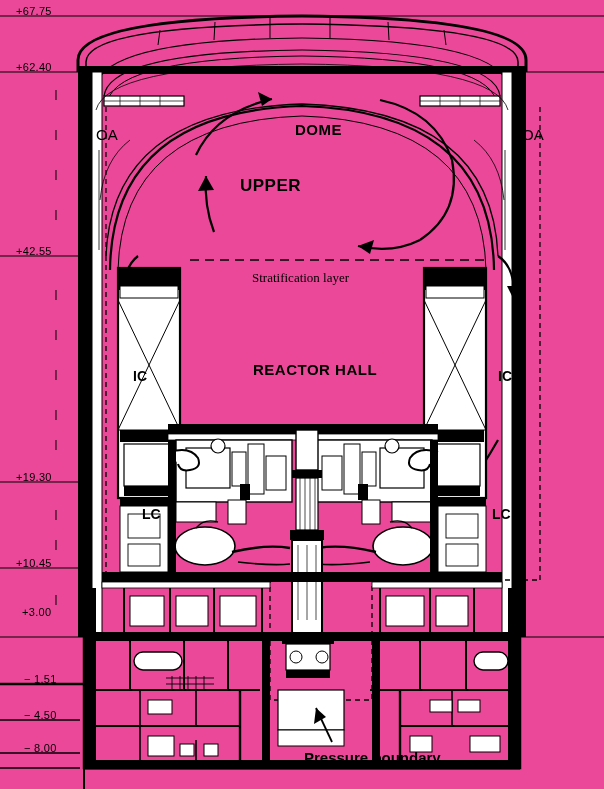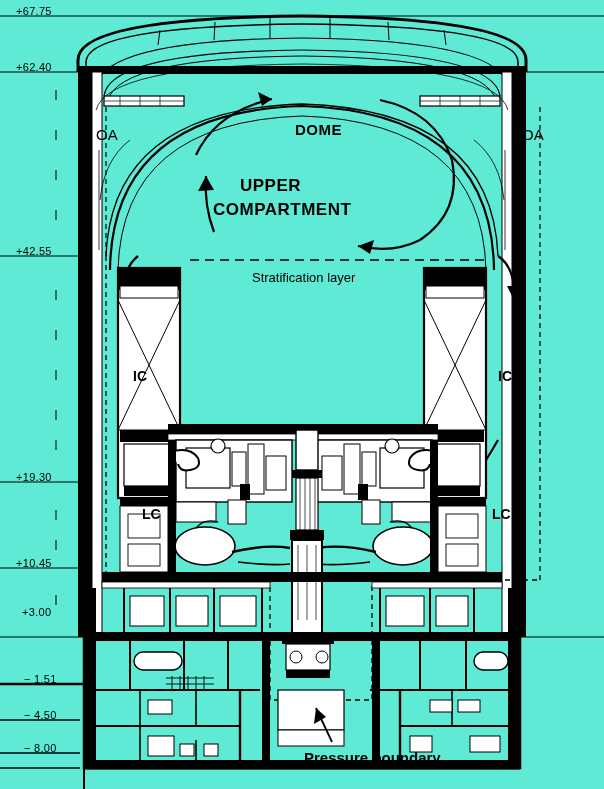--- a/index.html
+++ b/index.html
@@ -7,21 +7,21 @@
     padding: 0;
     background: #ffffff;
   }
   body {
     font-family: "Liberation Sans", sans-serif;
   }
   #stage {
     position: relative;
     width: 604px;
     height: 789px;
-    background: #5eead4;
+    background: #ec4899;
     overflow: hidden;
   }
   #stage svg {
     position: absolute;
     left: 0;
     top: 0;
   }
   .elev-label {
     position: absolute;
     font-family: "Liberation Sans", sans-serif;
@@ -405,24 +405,24 @@
   <div class="elev-label" style="left:24px; top:709px;">− 4.50</div>
   <div class="elev-label" style="left:24px; top:742px;">− 8.00</div>
   <div class="elev-label" style="left:24px; top:757px;margin-top:30px;">− 9.45</div>
 
   <div class="diag-label lbl-oa" style="left:96px; top:126px;">OA</div>
   <div class="diag-label lbl-oa" style="left:522px; top:126px;">OA</div>
 
   <div class="diag-label lbl-dome" style="left:295px; top:121px;">DOME</div>
 
   <div class="diag-label lbl-upper" style="left:240px; top:176px;">UPPER</div>
-  <div class="diag-label lbl-upper" style="left:213px; top:200px;">COMPARTMENT</div>
-
-  <div class="diag-label lbl-strat" style="left:252px; top:270px;">Stratification layer</div>
-
+
+  <div class="diag-label lbl-strat" style="left:252px; top:270px;font-family:Liberation Serif, serif;">Stratification layer</div>
+
+  <div class="diag-label lbl-reactorhall" style="left:253px; top:361px;">REACTOR HALL</div>
 
   <div class="diag-label lbl-ic" style="left:133px; top:368px;">IC</div>
   <div class="diag-label lbl-ic" style="left:498px; top:368px;">IC</div>
 
   <div class="diag-label lbl-lc" style="left:142px; top:506px;">LC</div>
   <div class="diag-label lbl-lc" style="left:492px; top:506px;">LC</div>
 
   <div class="diag-label lbl-pressure" style="left:304px; top:749px;">Pressure boundary</div>
 
 </div>

